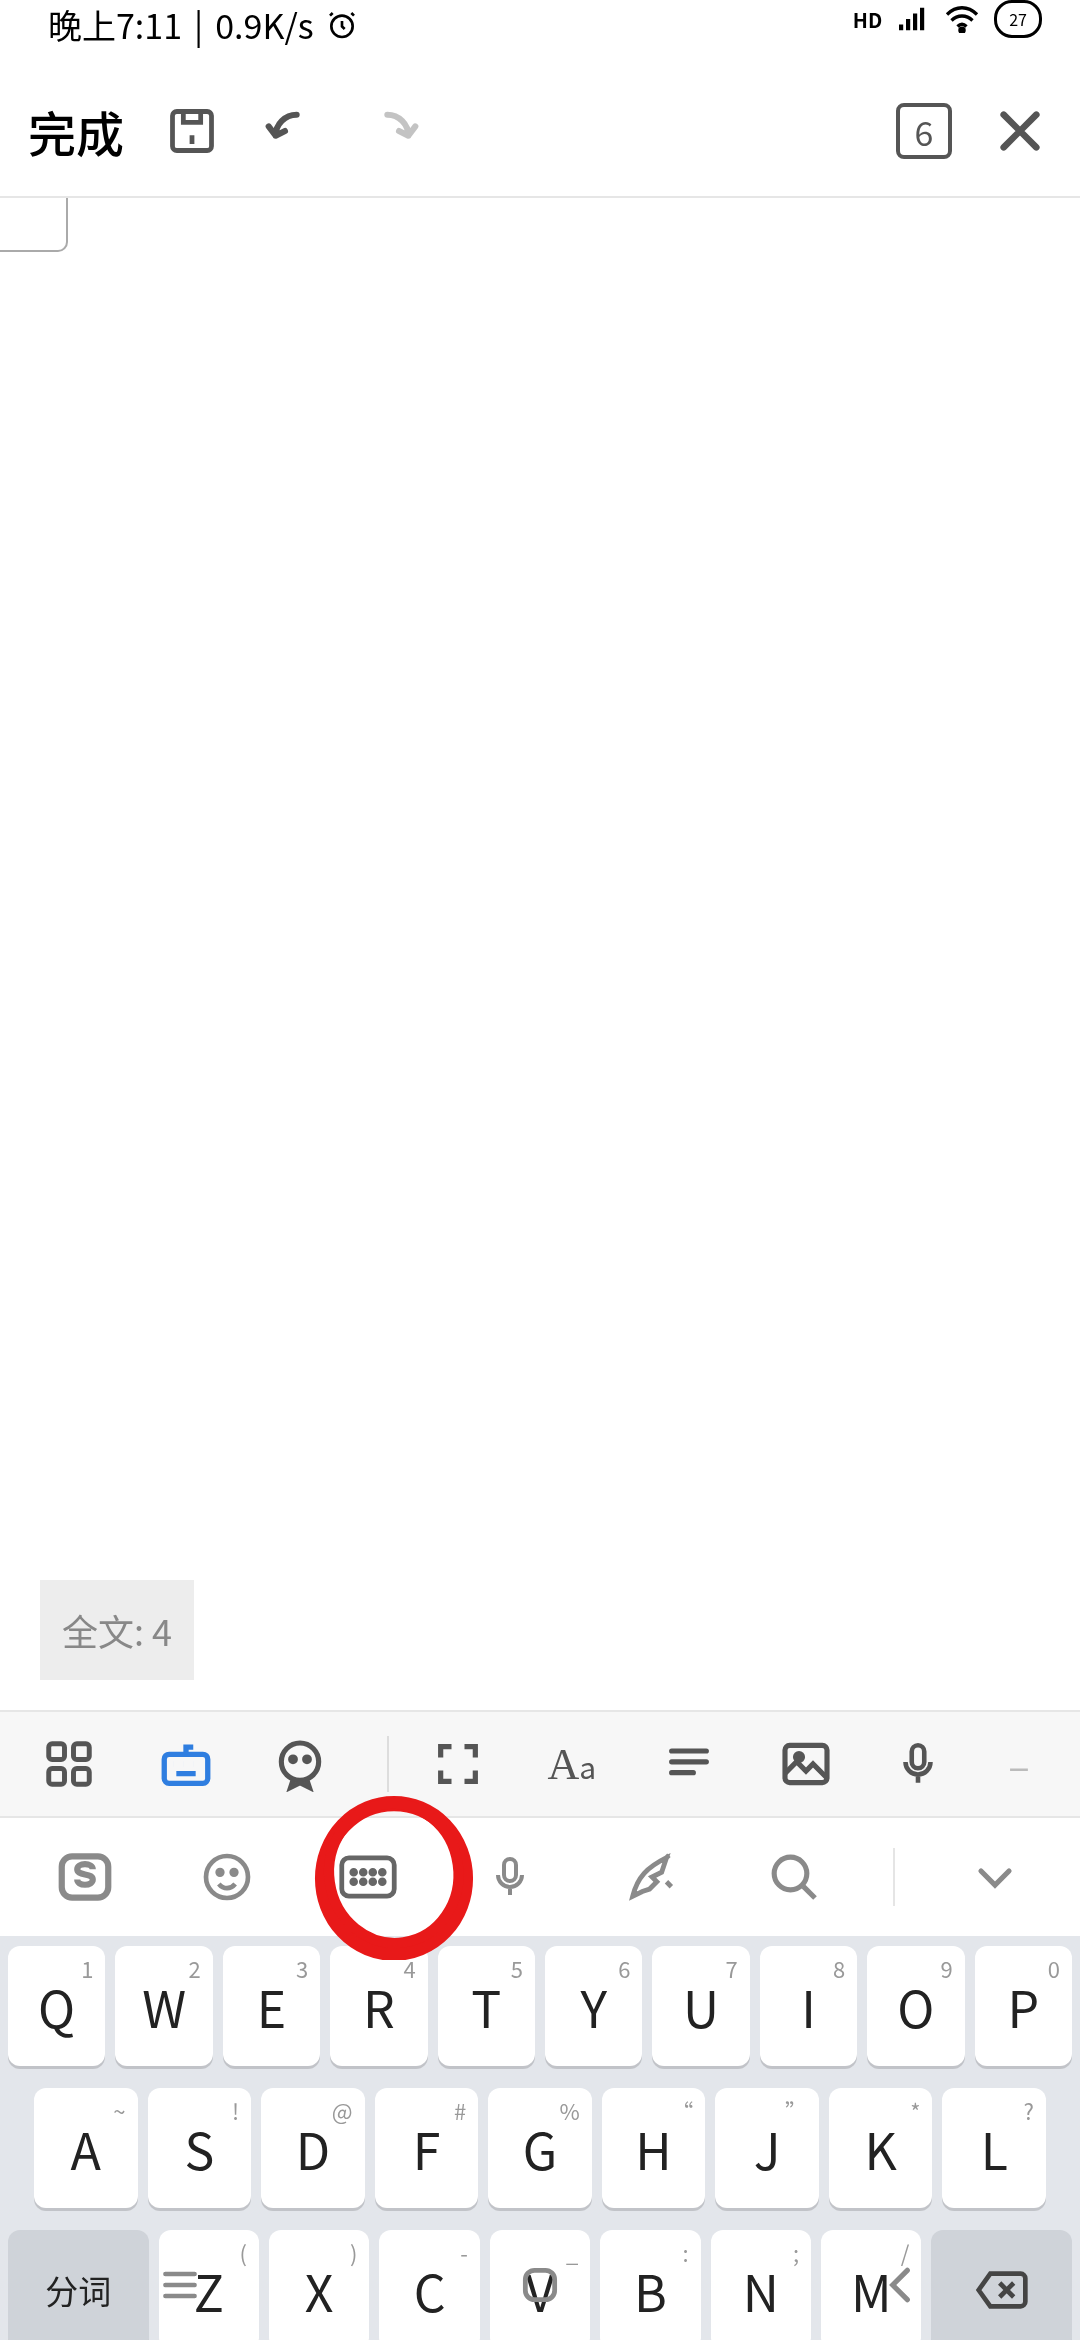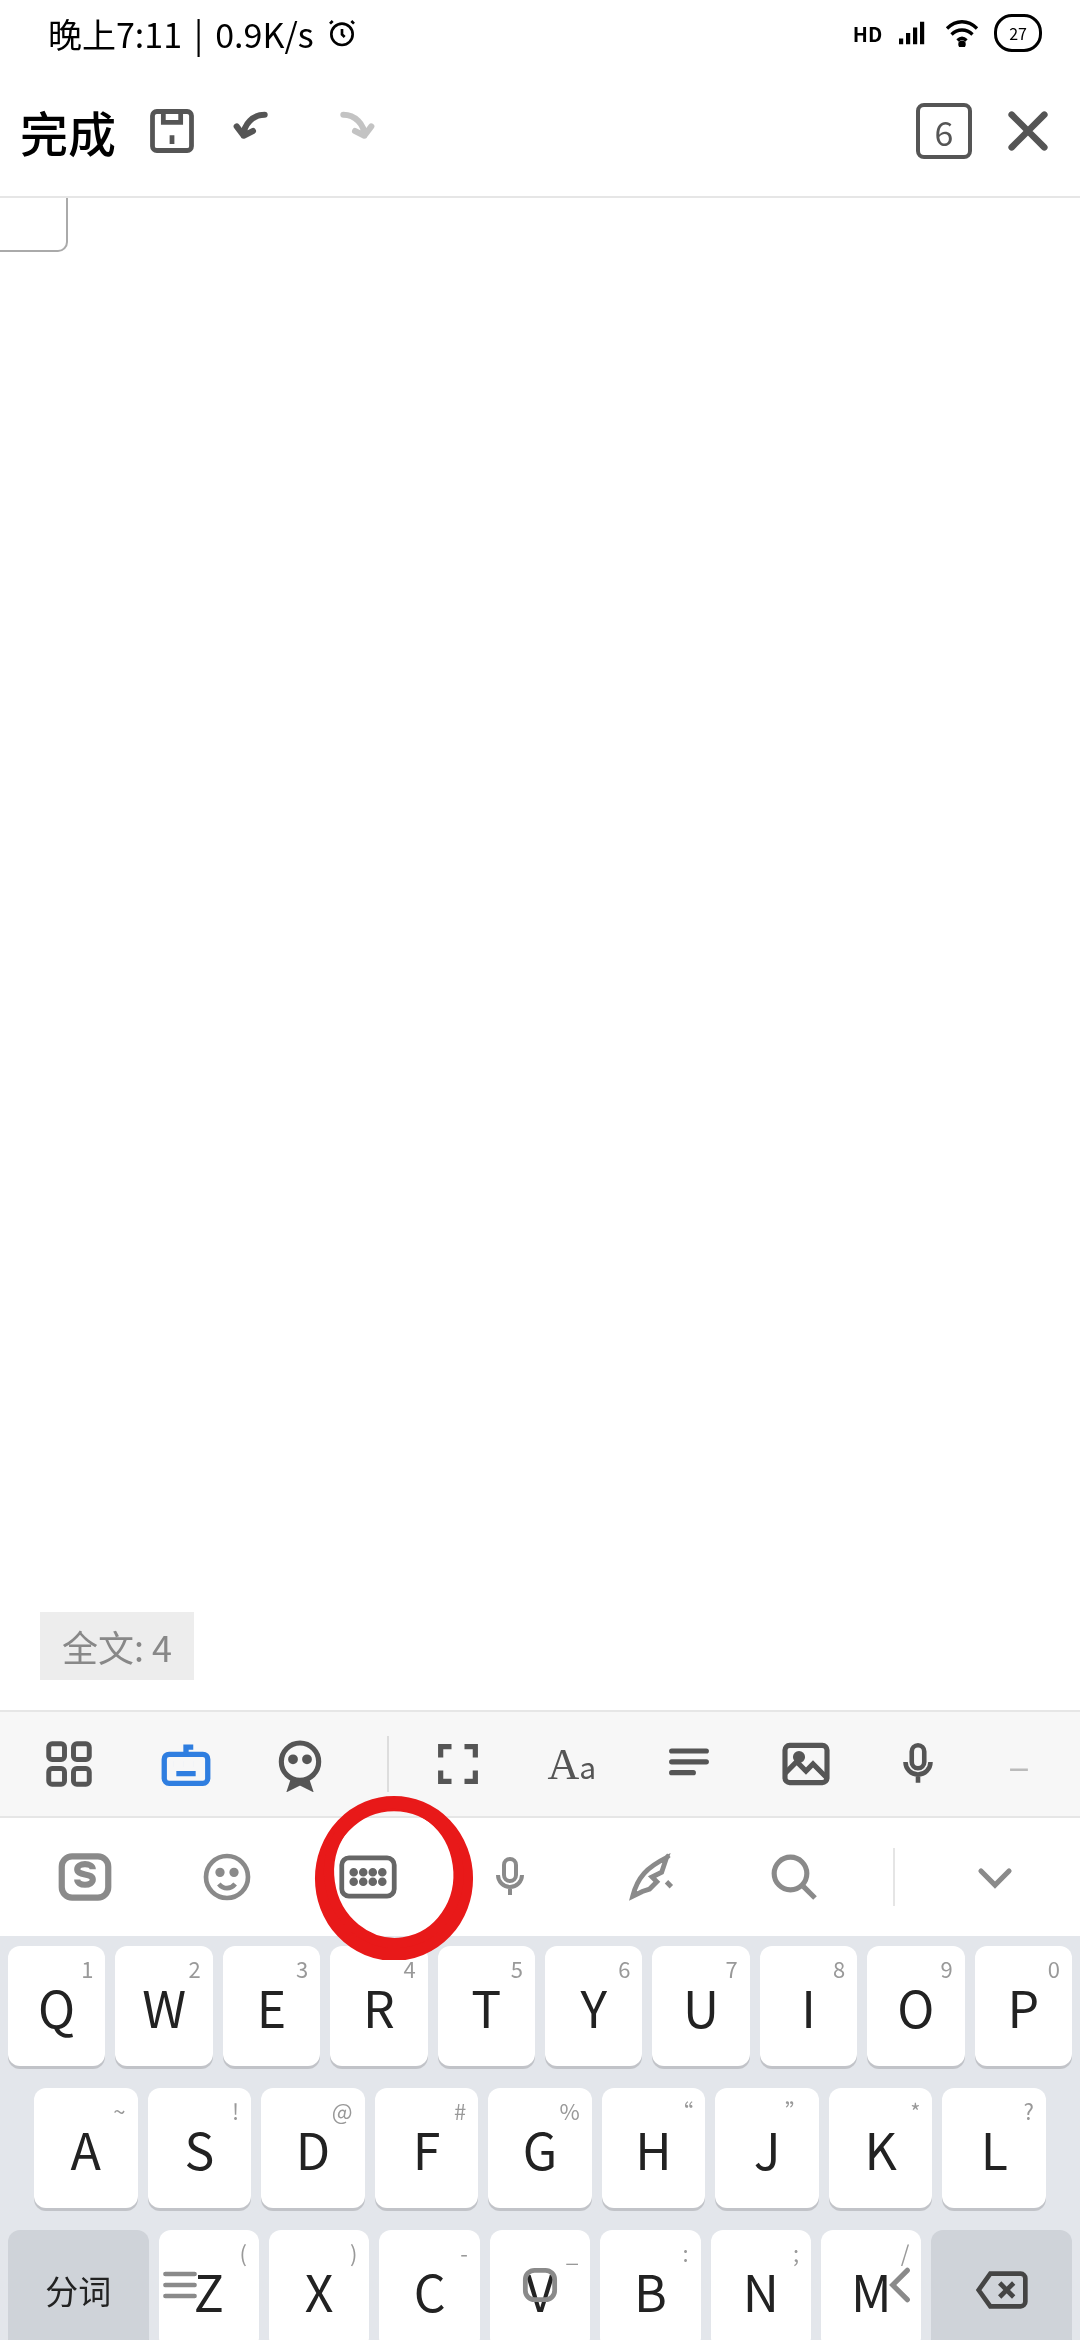--- a/index.html
+++ b/index.html
@@ -1,35 +1,35 @@
 <!DOCTYPE html>
 <html><head>
 <meta charset="utf-8">
 <style>
   *{box-sizing:border-box;margin:0;padding:0;font-family:-apple-system,"Noto Sans CJK SC","PingFang SC",sans-serif;}
   html,body{width:1080px;height:2340px;background:#fff;overflow:hidden;}
   
-  .status{height:66px;display:flex;align-items:center;justify-content:space-between;padding:0 38px 0 48px;font-size:34px;color:#000;}
+  .status{height:66px;display:flex;align-items:flex-start;justify-content:space-between;padding:0 38px 0 48px;font-size:34px;color:#000;}
   .status .left{display:flex;align-items:center;gap:12px;}
   .status .right{display:flex;align-items:center;gap:14px;}
   .bat{border:3px solid #000;border-radius:18px;padding:0 12px;font-size:16px;line-height:32px;}
   .icon-svg{display:inline-flex;align-items:center;justify-content:center;}
   
-  .toolbar{height:132px;border-bottom:2px solid #e6e6e6;display:flex;align-items:center;padding:0 20px;gap:24px;}
+  .toolbar{height:132px;border-bottom:2px solid #e6e6e6;display:flex;align-items:center;padding:0 28px;gap:36px;}
   .toolbar .done{font-size:48px;font-weight:500;}
   .tb-btn{width:64px;height:64px;display:flex;align-items:center;justify-content:center;}
   .toolbar .spacer{flex:1;}
   .tb-box{border:4px solid #555;border-radius:8px;width:56px;height:56px;display:flex;align-items:center;justify-content:center;font-size:34px;color:#555;}
   
   .doc{position:relative;height:1512px;}
   .tab-stub{position:absolute;top:0;left:0;width:68px;height:54px;border:2px solid #aaa;border-top:none;border-left:none;border-radius:0 0 10px 0;}
   .doc-text{position:absolute;top:68px;left:96px;font-size:44px;display:flex;align-items:center;}
   .caret{width:3px;height:48px;background:#000;margin-left:2px;animation:bl 1s infinite;}
   @keyframes bl{50%{opacity:0}}
-  .wordcount{position:absolute;bottom:30px;left:40px;background:#ededed;padding:8px 22px;border-radius:0;font-size:36px;color:#888;}
+  .wordcount{position:absolute;bottom:30px;left:40px;background:#ededed;padding:24px 22px;border-radius:0;font-size:36px;color:#888;}
   
   .editbar{height:108px;background:#f7f7f7;border-top:2px solid #e6e6e6;border-bottom:2px solid #e6e6e6;display:flex;align-items:center;justify-content:space-around;padding:0 20px;}
   .eb-item{width:72px;height:72px;display:flex;align-items:center;color:#555;}
   .eb-item.active{color:#2f7ee0;}
   .eb-div{width:2px;height:56px;background:#ddd;}
   
   .imebar{height:118px;background:#fff;display:flex;align-items:center;justify-content:space-around;padding:0 14px;position:relative;}
   .ime-item{width:84px;height:84px;display:flex;align-items:center;justify-content:center;color:#666;}
   .ime-div{width:2px;height:58px;background:#e5e5e5;}
   .ann{position:absolute;left:304px;top:-28px;width:180px;height:170px;pointer-events:none;z-index:10;}

